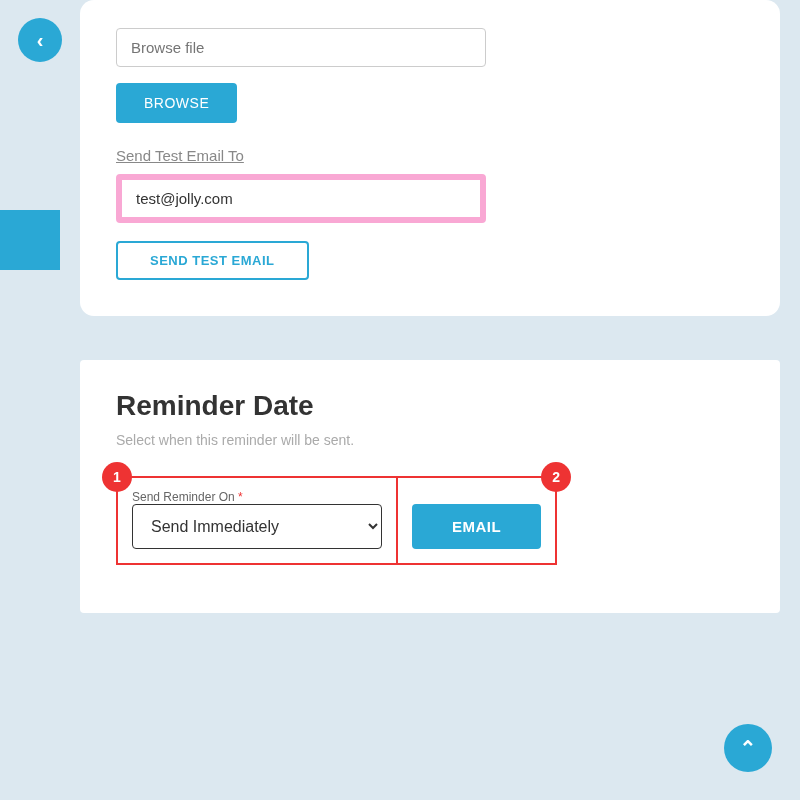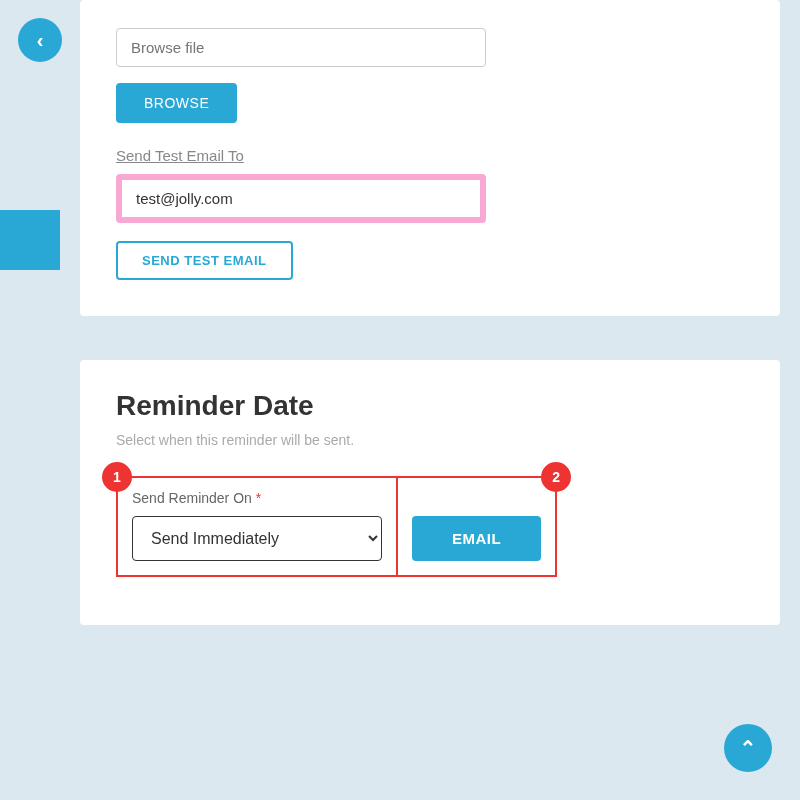--- a/index.html
+++ b/index.html
@@ -66,21 +66,21 @@
       font-weight: bold;
       line-height: 1;
     }
 
     .card-top {
       position: absolute;
       top: 0;
       left: 80px;
       right: 20px;
       background-color: white;
-      border-radius: 4px;
+      border-radius: 14px;
       padding: 28px 36px 36px;
     }
 
     .browse-file-input {
       width: 100%;
       max-width: 370px;
       border: 1px solid #ccc;
       border-radius: 4px;
       padding: 10px 14px;
       font-size: 15px;
@@ -119,21 +119,21 @@
       color: #333;
       background: white;
       margin-bottom: 18px;
     }
 
     .send-test-email-btn {
       background-color: white;
       color: #2aa8d5;
       border: 2px solid #2aa8d5;
       border-radius: 4px;
-      padding: 10px 24px;
+      padding: 10px 32px;
       font-size: 13px;
       font-weight: bold;
       letter-spacing: 0.5px;
       cursor: pointer;
     }
 
     
     .reminder-card {
       position: absolute;
       top: 360px;
@@ -196,23 +196,22 @@
     }
 
     .badge-2 {
       position: absolute;
       top: -16px;
       right: -16px;
       left: auto;
     }
 
     .field-label {
-      font-size: 14px;
+      font-size: 12px;
       color: #666;
-      margin-bottom: 10px;
     }
 
     .required-star {
       color: #e33;
     }
 
     .reminder-select {
       width: 250px;
       padding: 12px 14px;
       border: 1px solid #333;

